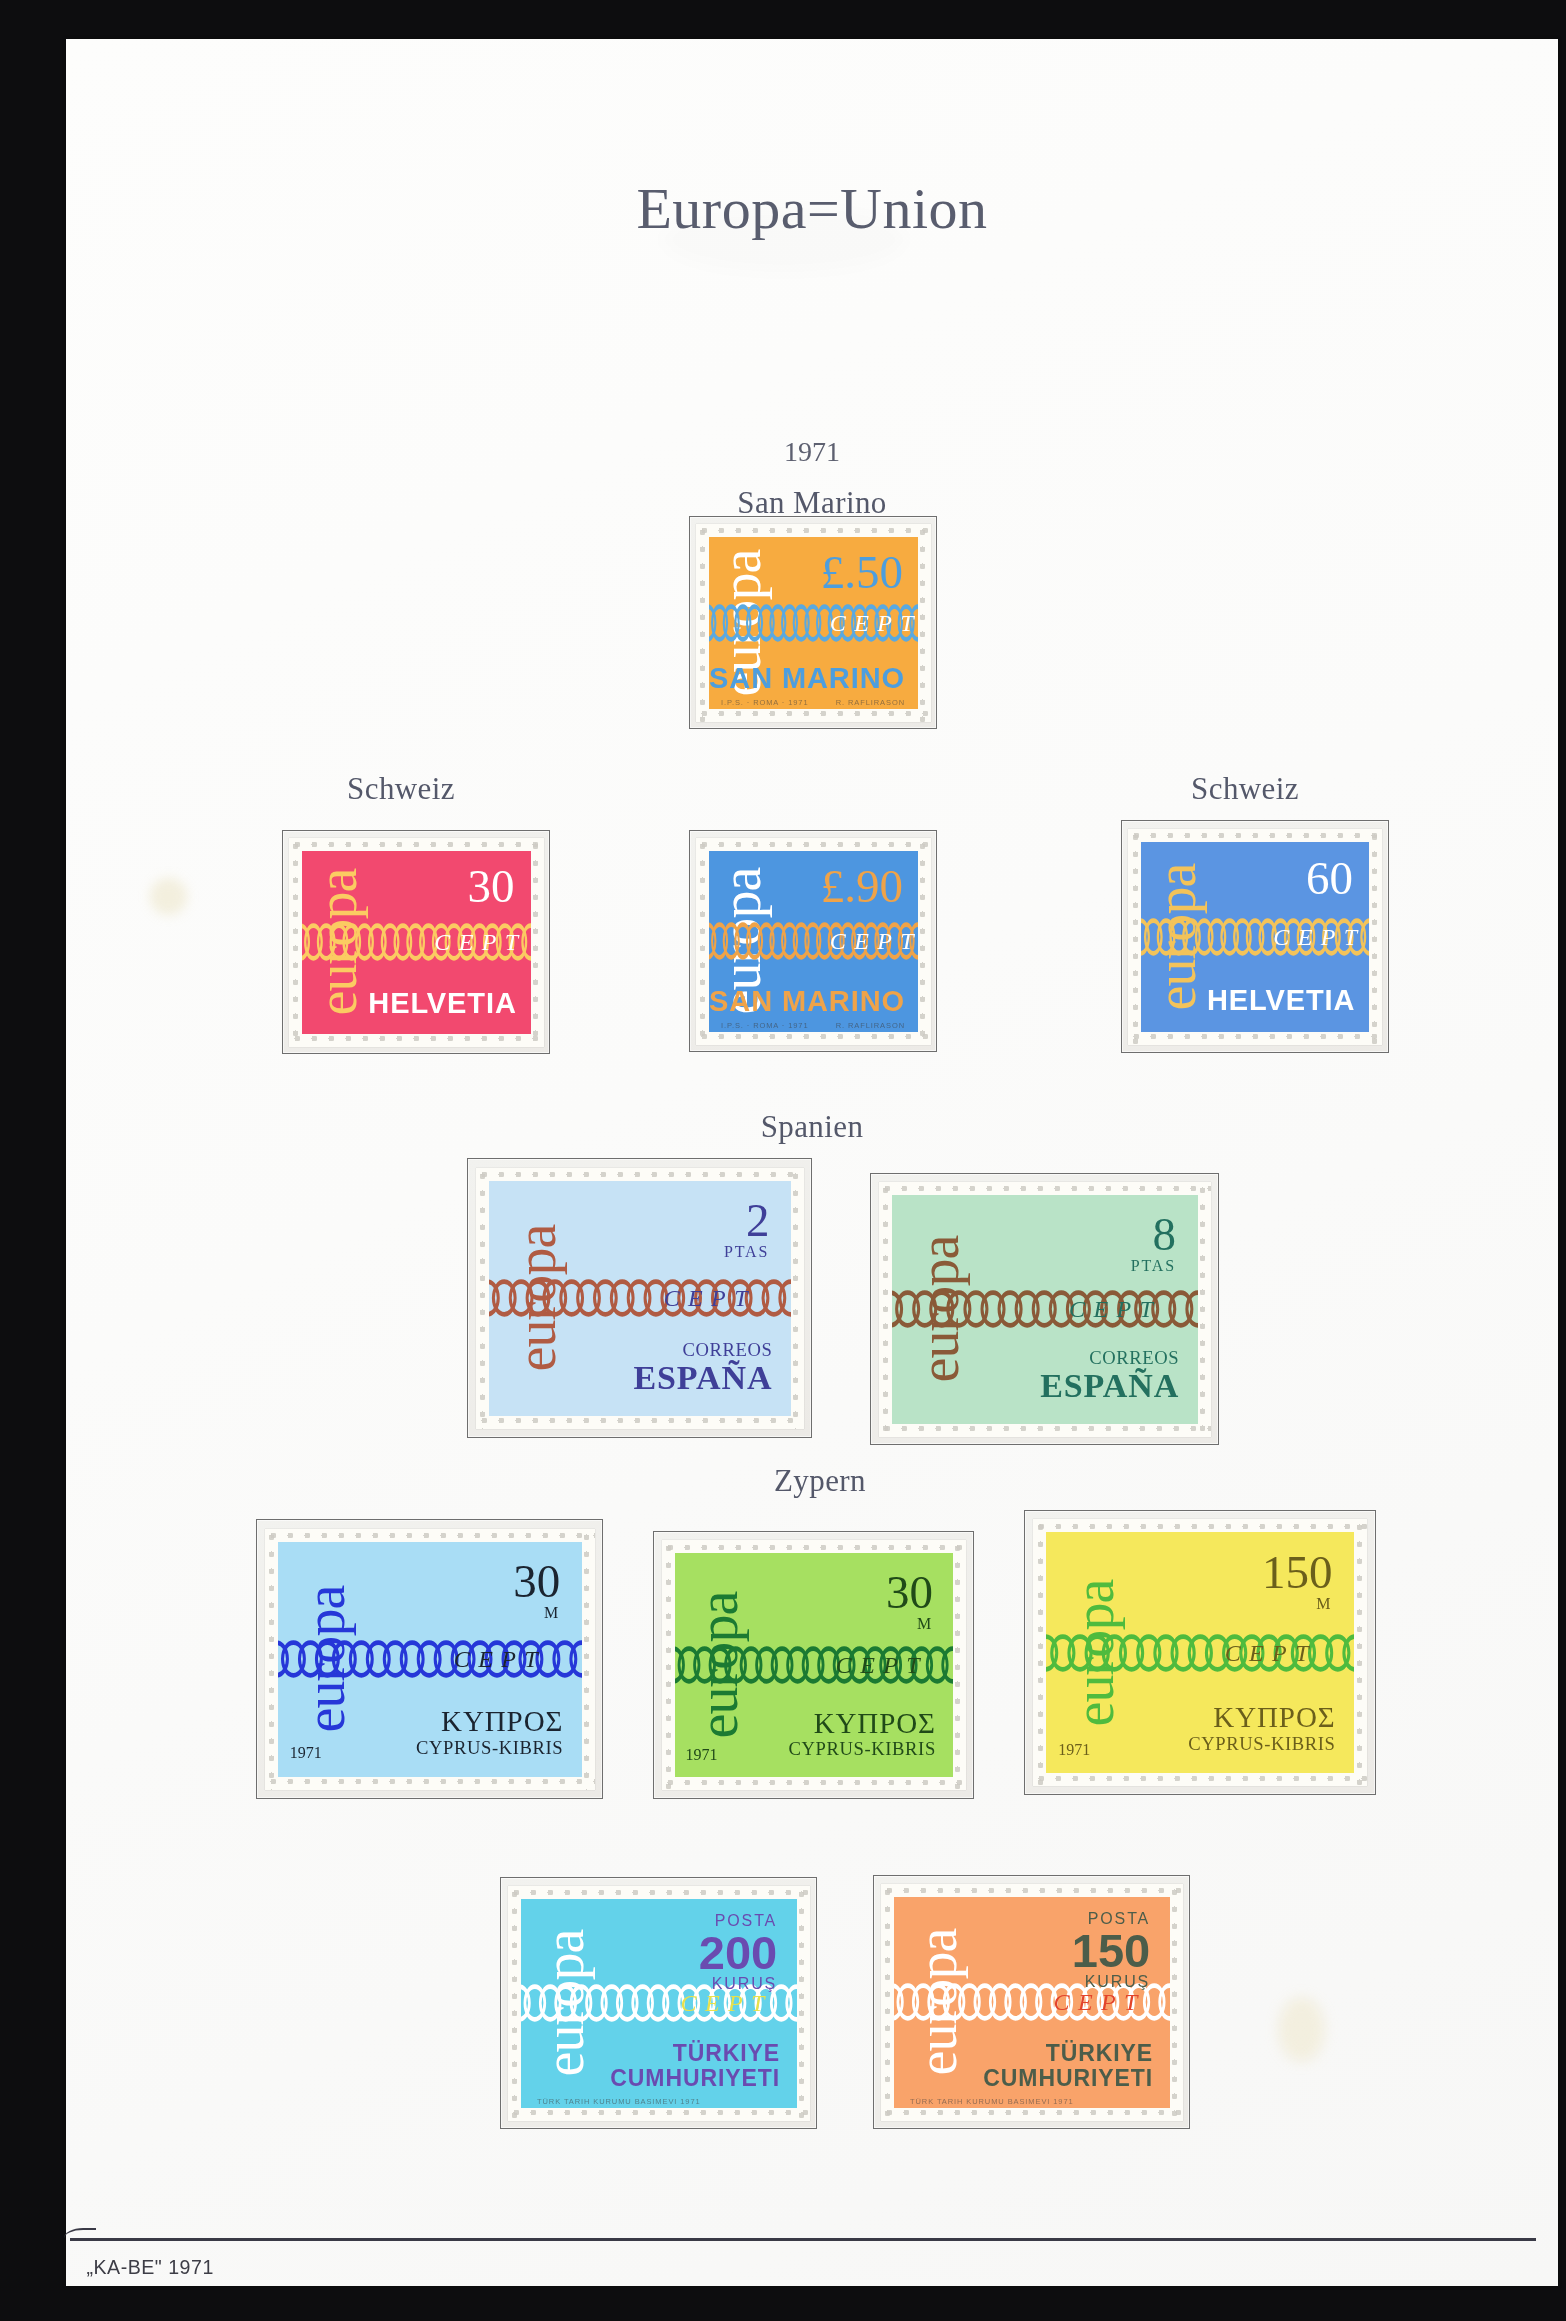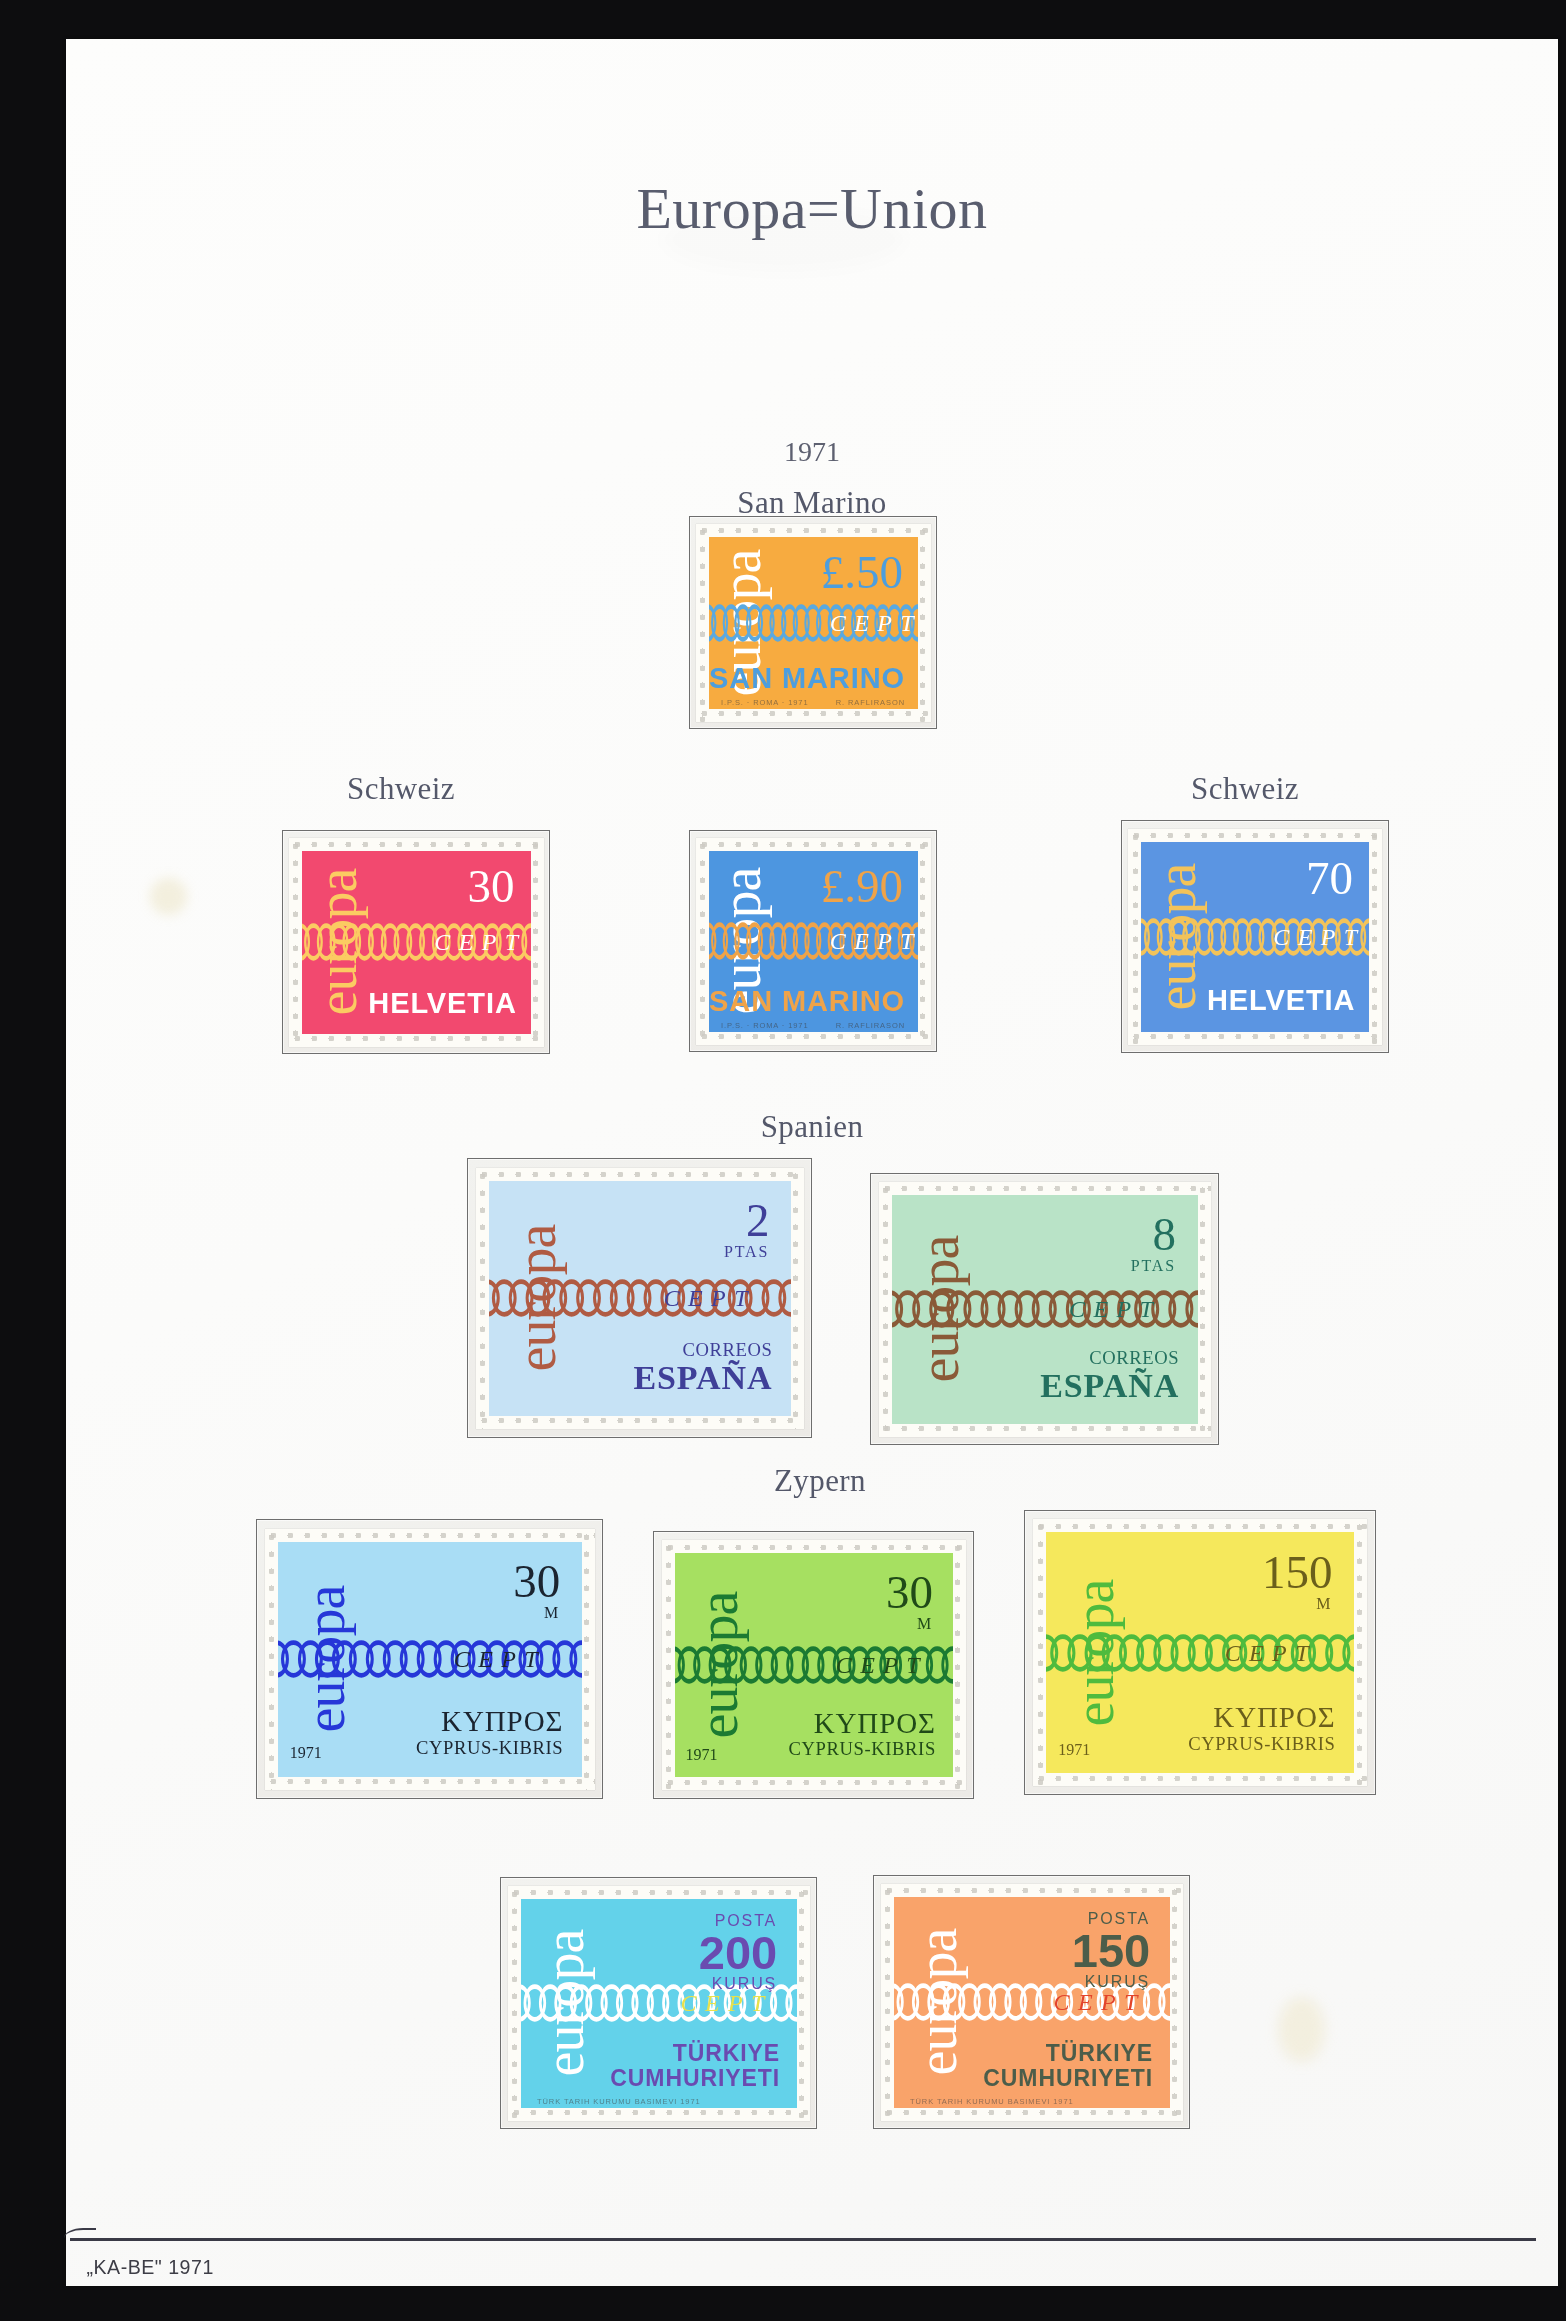--- a/index.html
+++ b/index.html
@@ -354,21 +354,21 @@
                 <ellipse cx="910" cy="50" rx="40" ry="38" fill="none" stroke="#f3c35a" stroke-width="11"></ellipse>
                 <ellipse cx="972" cy="50" rx="40" ry="38" fill="none" stroke="#f3c35a" stroke-width="11"></ellipse>
                 <ellipse cx="1034" cy="50" rx="40" ry="38" fill="none" stroke="#f3c35a" stroke-width="11"></ellipse>
                 <ellipse cx="1096" cy="50" rx="40" ry="38" fill="none" stroke="#f3c35a" stroke-width="11"></ellipse>
                 <ellipse cx="1158" cy="50" rx="40" ry="38" fill="none" stroke="#f3c35a" stroke-width="11"></ellipse>
                 <ellipse cx="1220" cy="50" rx="40" ry="38" fill="none" stroke="#f3c35a" stroke-width="11"></ellipse>
               </svg>
             </div>
             <div class="cept-text" style="color:#ffffff;left:58%;">CEPT</div>
             <div class="denom">
-              <div class="denom-main" style="color:#ffffff;">70</div>
+              <div class="denom-main" style="color:#ffffff;">60</div>
             </div>
             <div class="country-name">
               <div class="cn-main" style="color:#ffffff;font-family:'Liberation Sans',sans-serif;font-weight:bold;">HELVETIA</div>
             </div>
           </div>
       </div>
     </div>
 
     <div class="mount" style="left:401px;top:1119px;width:345px;height:280px;">
       <div class="stamp" style="width:328px;height:261px;">

